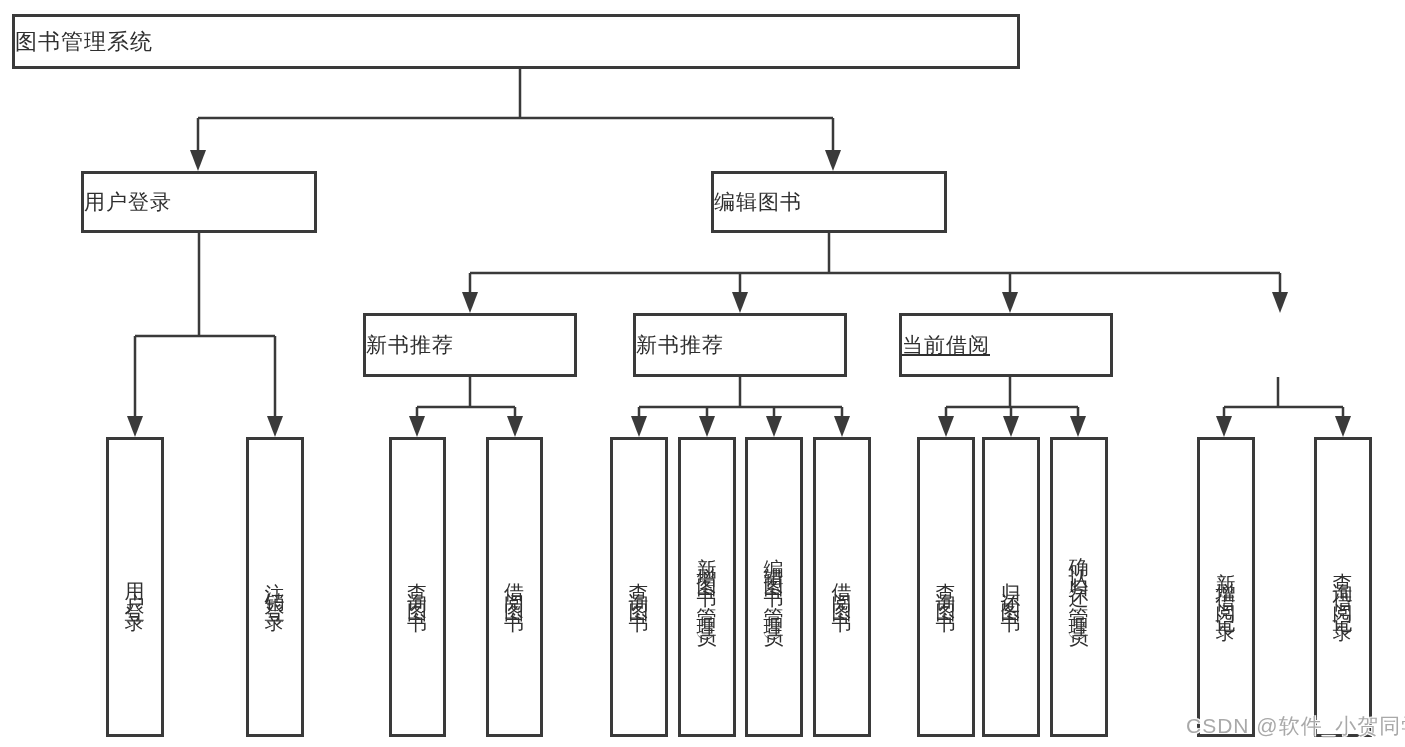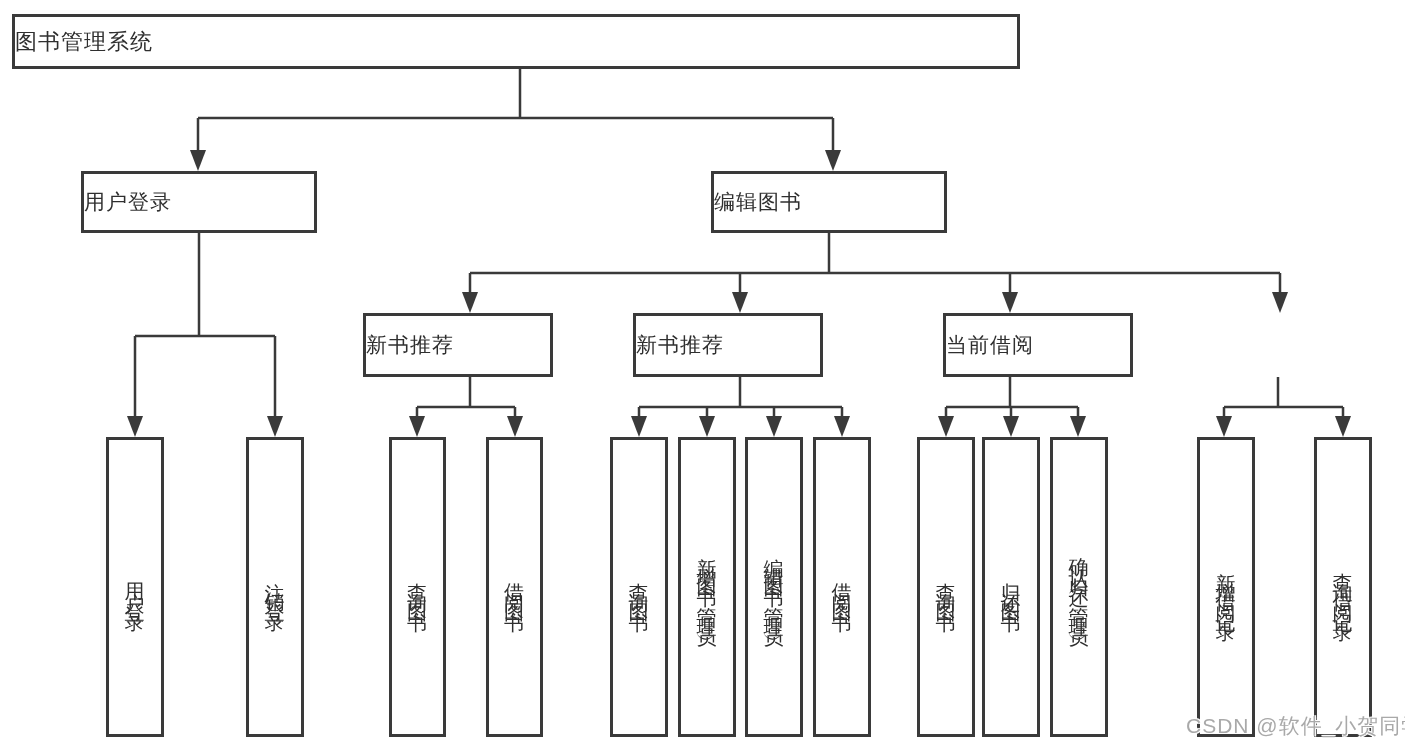--- a/index.html
+++ b/index.html
@@ -23,21 +23,21 @@
     background:var(--bg);
     display:flex;align-items:center;justify-content:flex-start;
     color:var(--text);
     font-size:21px;
     letter-spacing:1px;
     white-space:nowrap;
     z-index:2;
   }
   .root{left:12px;top:14px;width:1008px;height:55px;font-size:22px;}
   .lvl2{top:171px;width:236px;height:62px;}
-  .lvl3{top:313px;width:190px;height:64px;}
+  .lvl3{top:313px;width:214px;height:64px;}
   .leaf{
     position:absolute;
     top:437px;height:300px;width:58px;
     box-sizing:border-box;
     border:3px solid var(--line);
     background:var(--bg);
     display:flex;align-items:center;justify-content:center;
     z-index:2;
   }
   .vtext{
@@ -124,21 +124,21 @@
   <div class="node lvl2" style="left:711px;">
     <span>编辑图书</span>
   </div>
 
   <div class="node lvl3" style="left:363px;">
     <span>新书推荐</span>
   </div>
   <div class="node lvl3" style="left:633px;">
     <span>新书推荐</span>
   </div>
-  <div class="node lvl3" style="left:943px;">
+  <div class="node lvl3" style="left:899px;text-decoration:underline;">
     <span>当前借阅</span>
   </div>
 
   <div class="leaf" style="left:106px;">
     <span class="vtext">用户登录</span>
   </div>
   <div class="leaf" style="left:246px;">
     <span class="vtext">注销登录</span>
   </div>
 

